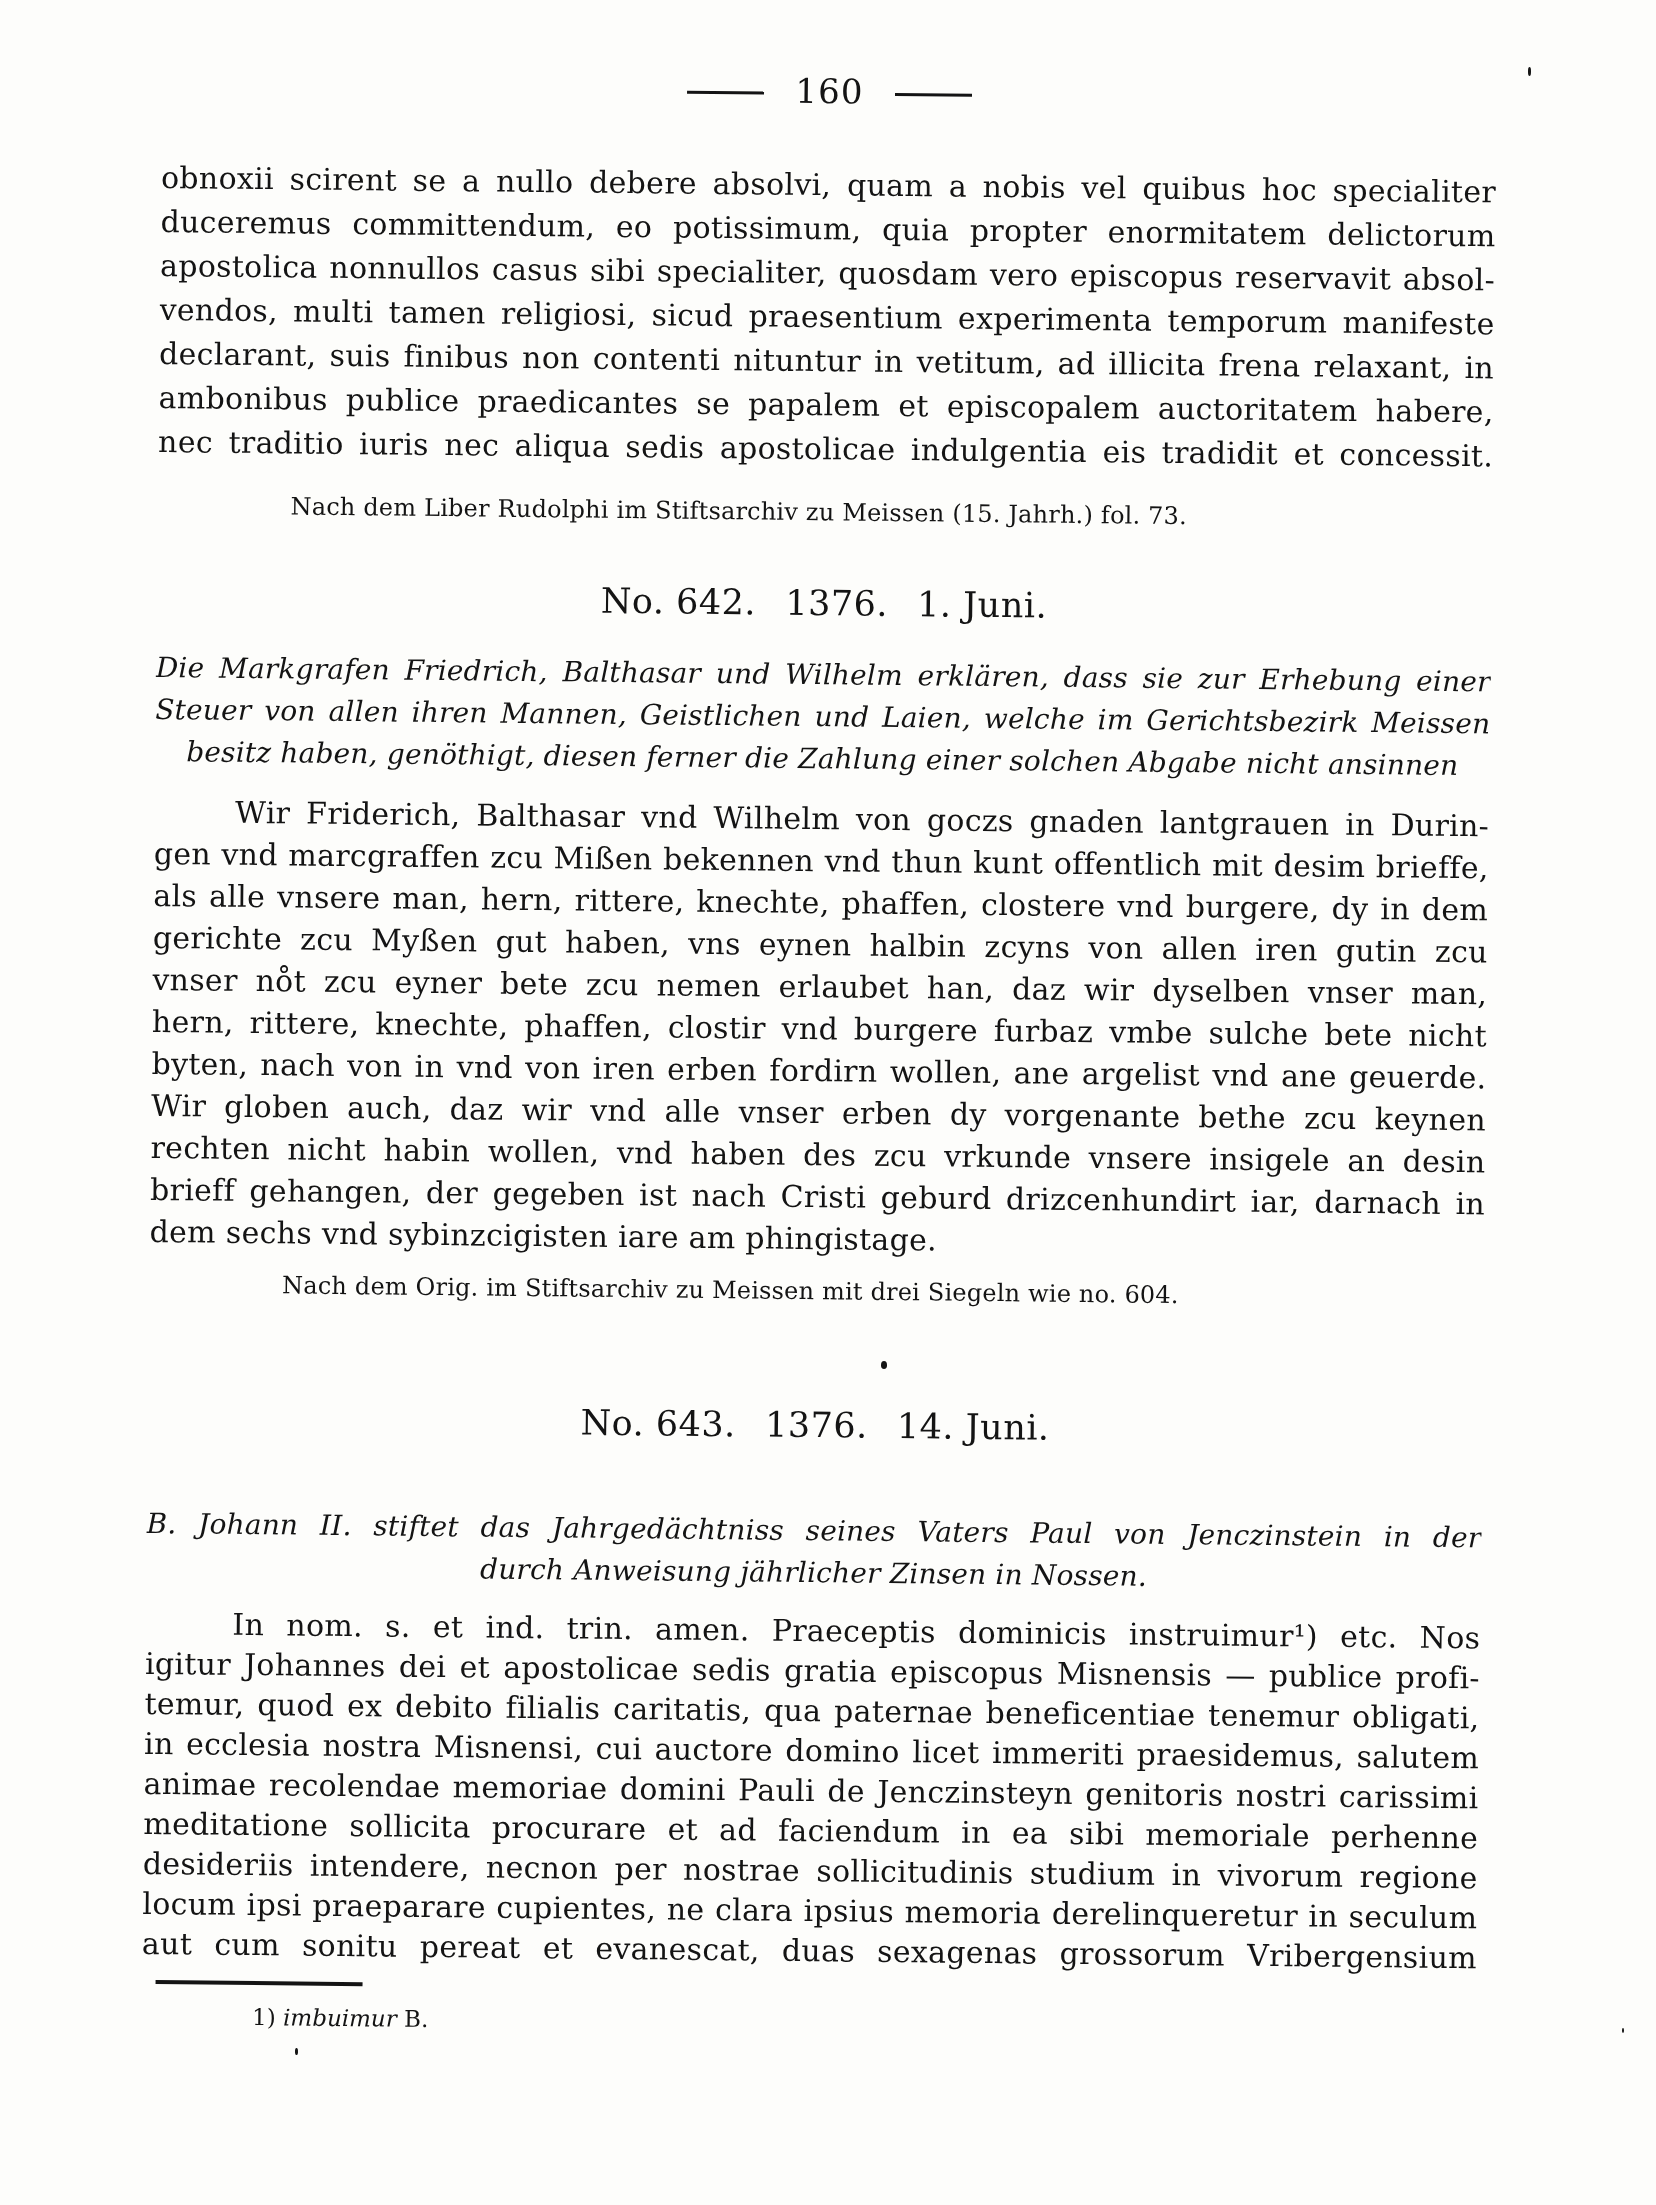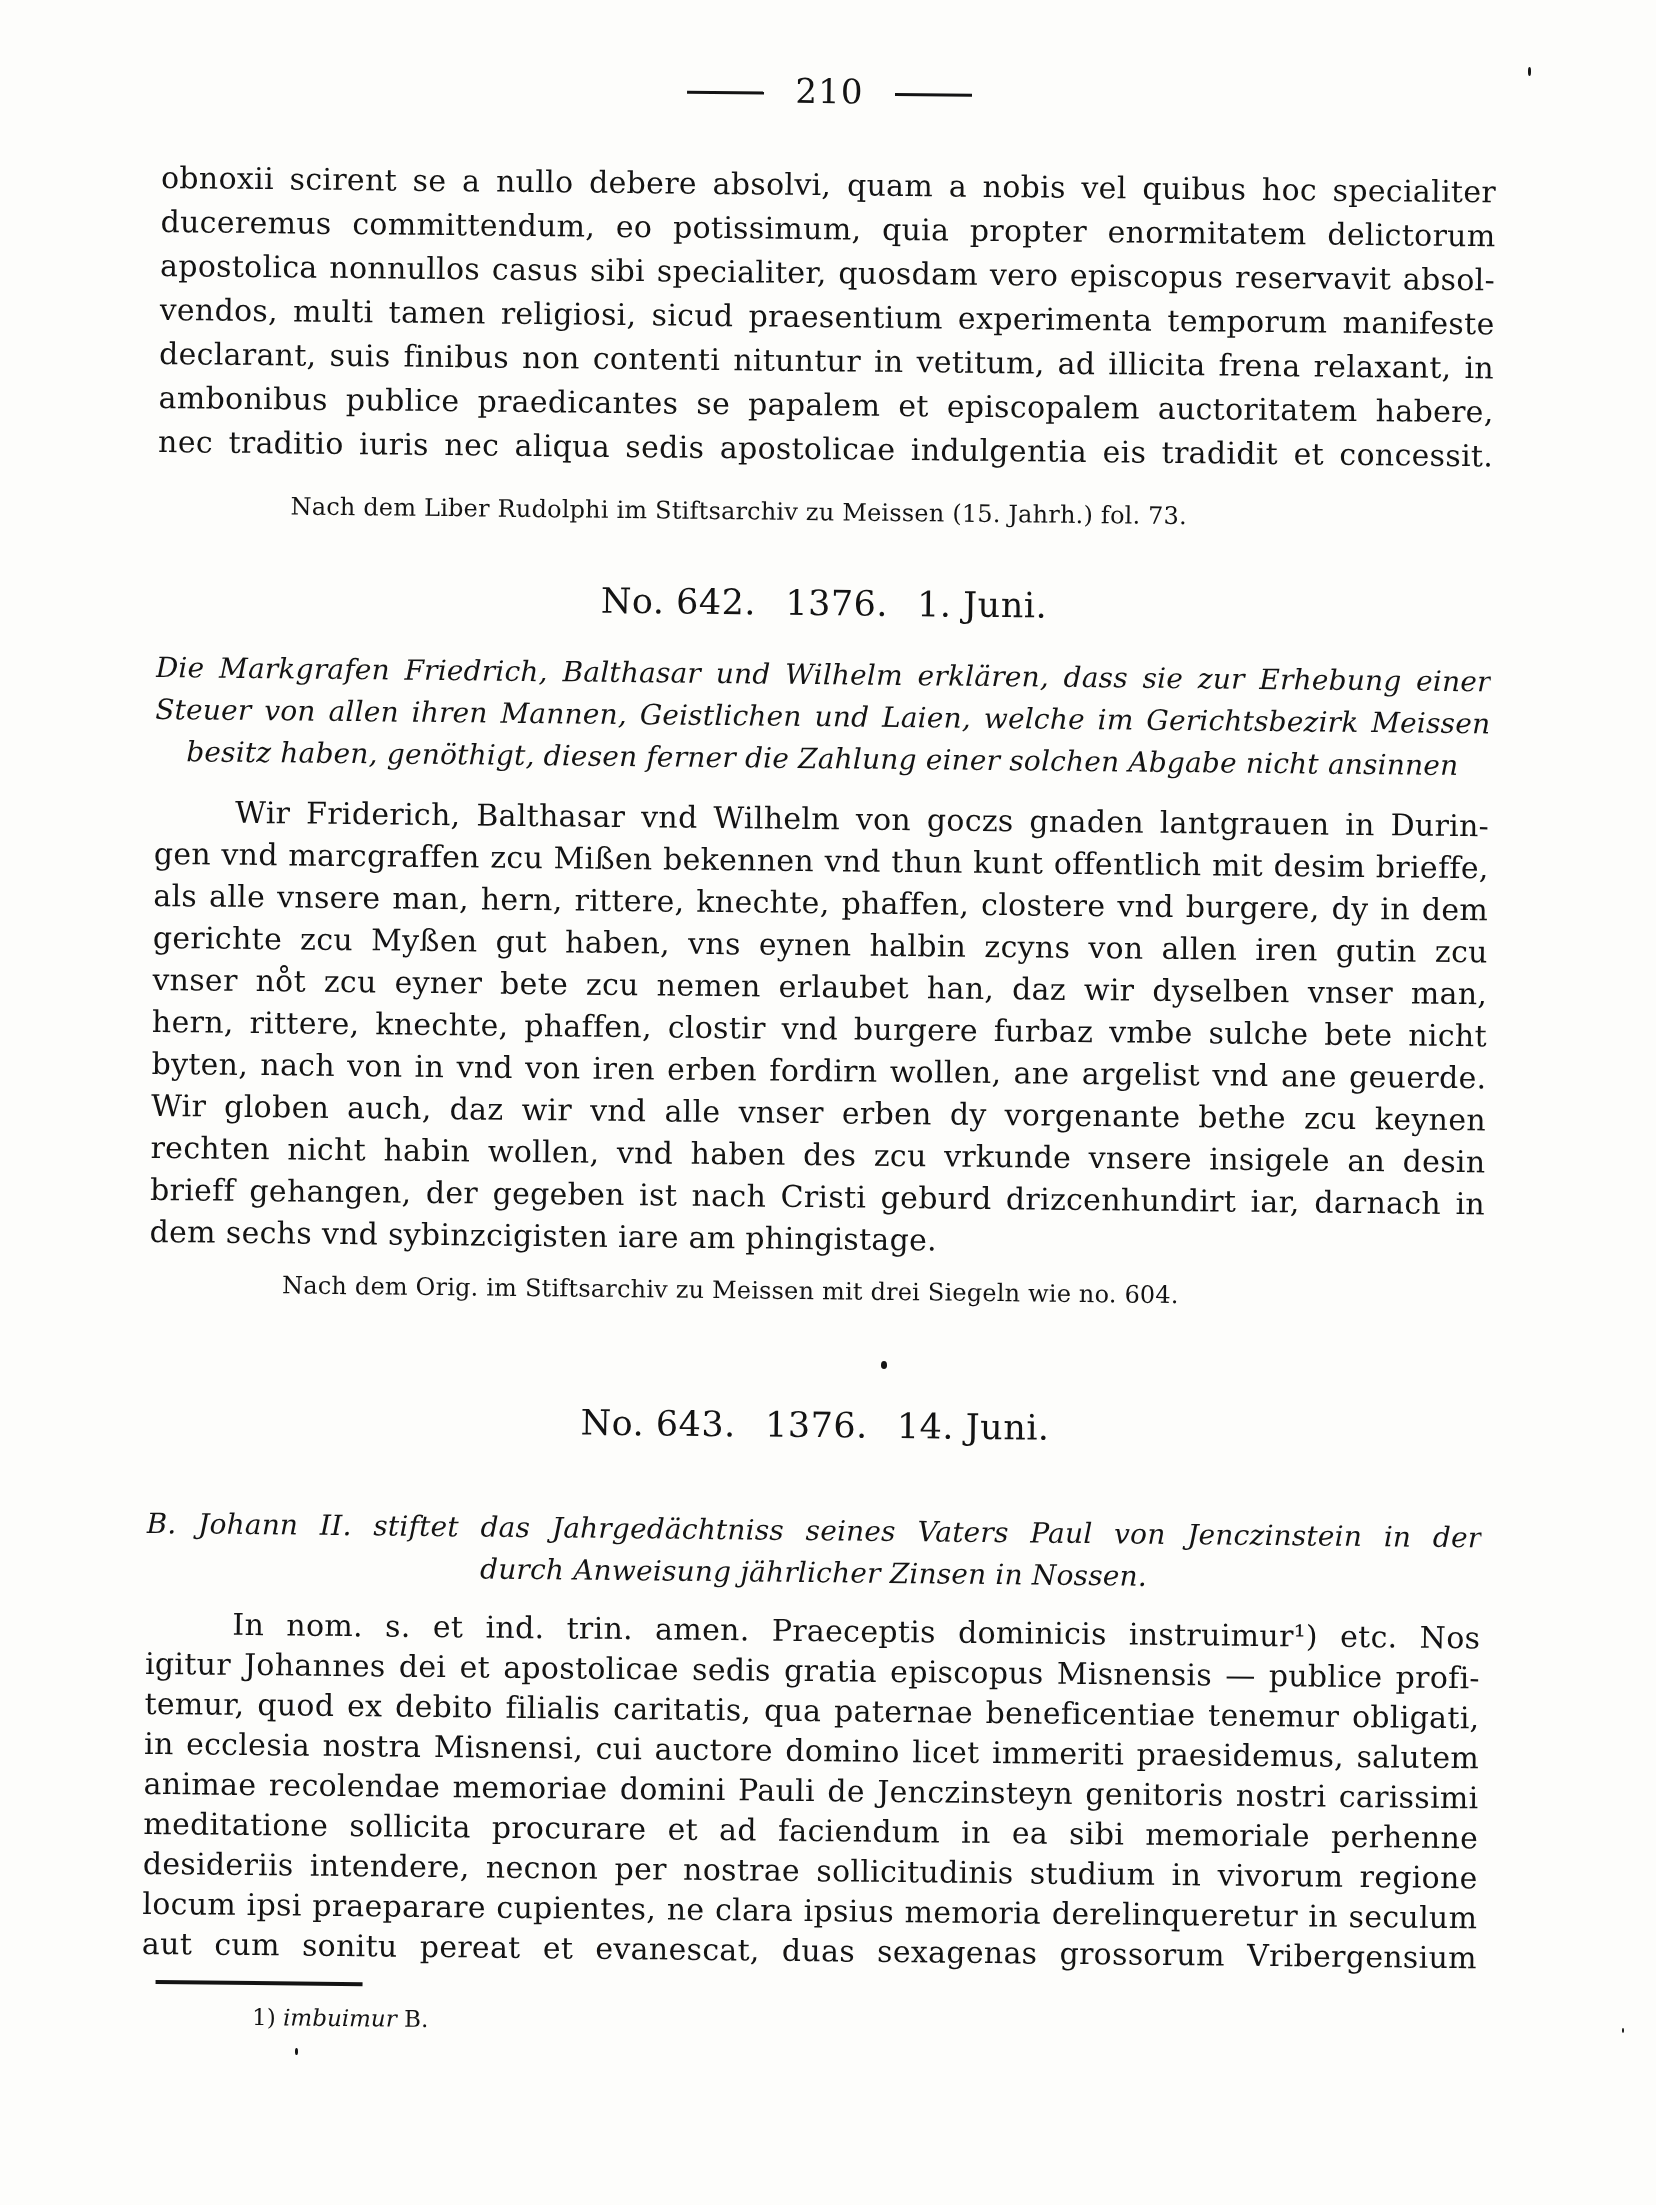--- a/index.html
+++ b/index.html
@@ -46,21 +46,21 @@
   
   .speck{position:absolute;background:#141414;border-radius:50%;}
 </style>
 </head>
 <body>
 
 <div class="scan">
 
   <div class="block folio" style="top:64px">
     <div class="rule"></div>
-    <div class="num">210</div>
+    <div class="num">160</div>
     <div class="rule"></div>
   </div>
 
   <div class="block" style="top:156px">
     <div class="line just">obnoxii scirent se a nullo debere absolvi, quam a nobis vel quibus hoc specialiter</div>
     <div class="line just">duceremus committendum, eo potissimum, quia propter enormitatem delictorum sedes</div>
     <div class="line just">apostolica nonnullos casus sibi specialiter, quosdam vero episcopus reservavit absol-</div>
     <div class="line just">vendos, multi tamen religiosi, sicud praesentium experimenta temporum manifeste</div>
     <div class="line just">declarant, suis finibus non contenti nituntur in vetitum, ad illicita frena relaxant, in</div>
     <div class="line just">ambonibus publice praedicantes se papalem et episcopalem auctoritatem habere, quam</div>

